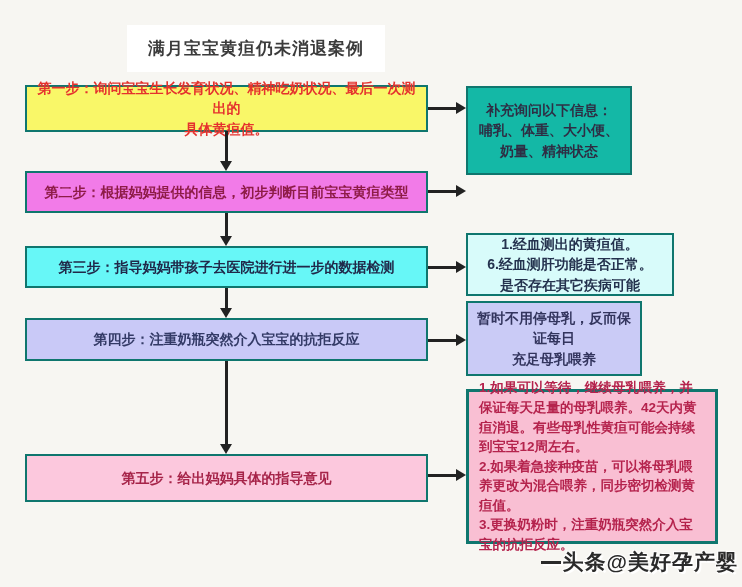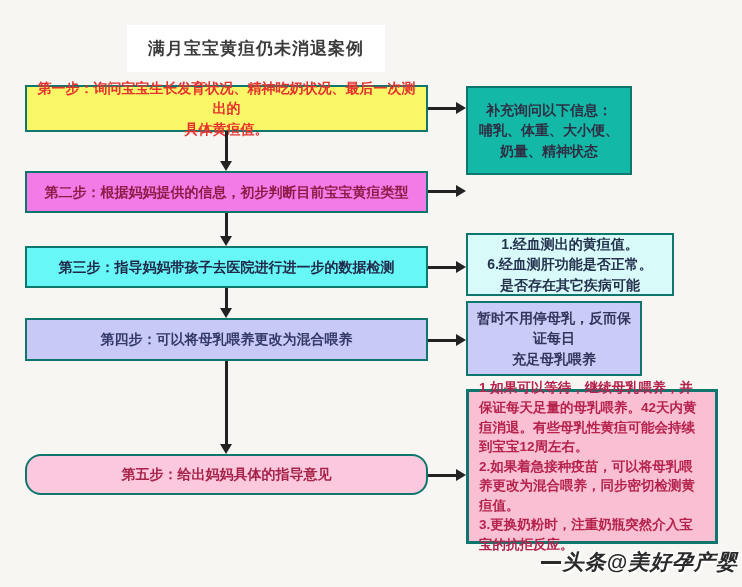--- a/index.html
+++ b/index.html
@@ -29,21 +29,21 @@
     line-height:1.45;
     white-space:pre-line;
     padding:2px 8px;
   }
   
   .s{left:25px;width:403px;}
   .s1{top:85px;height:47px;background:#f9f768;color:#e5322e;}
   .s2{top:171px;height:42px;background:#f27be8;color:#8e1c47;}
   .s3{top:246px;height:42px;background:#67f7f7;color:#20294a;}
   .s4{top:318px;height:43px;background:#c9c9f7;color:#333a66;}
-  .s5{top:454px;height:41px;background:#fcc8dd;color:#a62449;border-radius:16px;}
+  .s5{top:454px;height:48px;background:#fcc8dd;color:#a62449;}
   
   .r{left:466px;}
   .r1{top:62px;width:166px;height:89px;background:#14b8a6;color:#2e2e44;margin-top:24px;}
   .r2{top:159px;width:166px;height:64px;background:#f28ce4;color:#6e2a52;}
   .r3{top:233px;width:208px;height:63px;background:#d8fbfa;color:#24324e;}
   .r4{top:301px;width:176px;height:75px;background:#cacbf6;color:#33355e;}
   .r5{top:389px;width:252px;height:155px;background:#f9bfd3;color:#b5234d;
       border-width:3px;text-align:left;justify-content:flex-start;
       font-size:13.5px;padding:6px 10px;}
   
@@ -67,39 +67,38 @@
   .h2{top:190px;}
   .h3{top:266px;}
   .h4{top:339px;}
   .h5{top:474px;}
   
   .watermark{
     position:absolute;right:4px;top:548px;
     display:flex;align-items:center;
     font-size:21px;font-weight:800;color:#2a2a2a;letter-spacing:1px;
     text-shadow:2px 2px 0 rgba(255,255,255,.95),-1px -1px 0 rgba(255,255,255,.85),1px -1px 0 rgba(255,255,255,.7),-1px 1px 0 rgba(255,255,255,.7);
-    font-style:italic;
   }
   .watermark .dash{
     width:20px;height:3px;background:#2a2a2a;margin-right:2px;
     box-shadow:2px 2px 0 rgba(255,255,255,.9);
   }
 </style>
 </head>
 <body>
 
 <div id="canvas">
 
   <div class="title-box">满月宝宝黄疸仍未消退案例</div>
 
   <div class="fbox s s1">第一步：询问宝宝生长发育状况、精神吃奶状况、最后一次测出的
 具体黄疸值。</div>
   <div class="fbox s s2">第二步：根据妈妈提供的信息，初步判断目前宝宝黄疸类型</div>
   <div class="fbox s s3">第三步：指导妈妈带孩子去医院进行进一步的数据检测</div>
-  <div class="fbox s s4">第四步：可以将母乳喂养更改为混合喂养</div>
+  <div class="fbox s s4">第四步：注重奶瓶突然介入宝宝的抗拒反应</div>
   <div class="fbox s s5">第五步：给出妈妈具体的指导意见</div>
 
   <div class="fbox r r1">补充询问以下信息：
 哺乳、体重、大小便、奶量、精神状态</div>
   <div class="fbox r r3">1.经血测出的黄疸值。
 6.经血测肝功能是否正常。
 是否存在其它疾病可能</div>
   <div class="fbox r r4">暂时不用停母乳，反而保证每日
 充足母乳喂养</div>
   <div class="fbox r r5">1.如果可以等待，继续母乳喂养，并保证每天足量的母乳喂养。42天内黄疸消退。有些母乳性黄疸可能会持续到宝宝12周左右。

